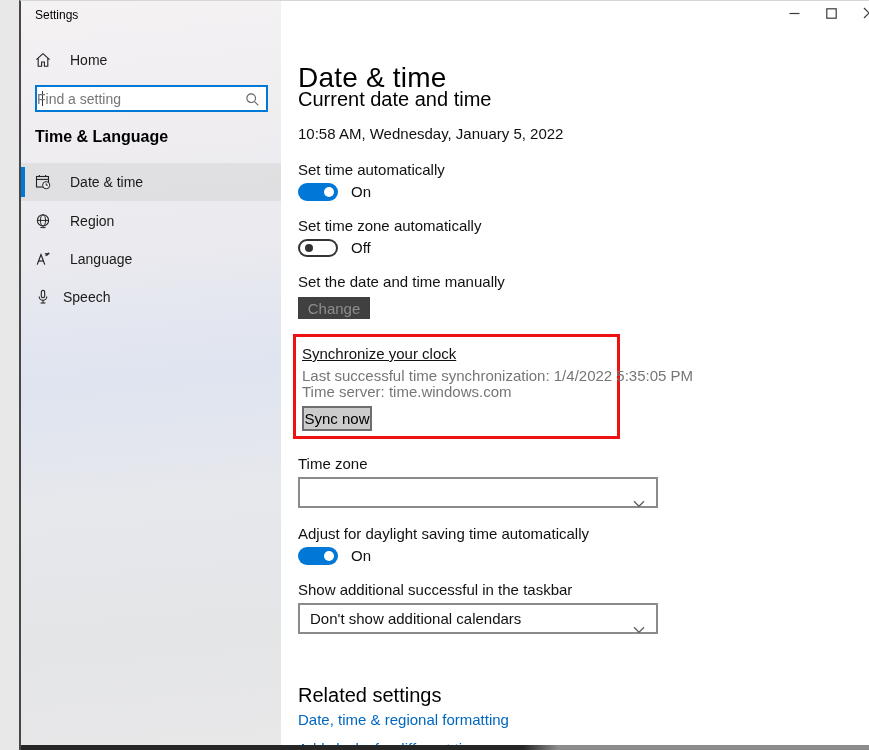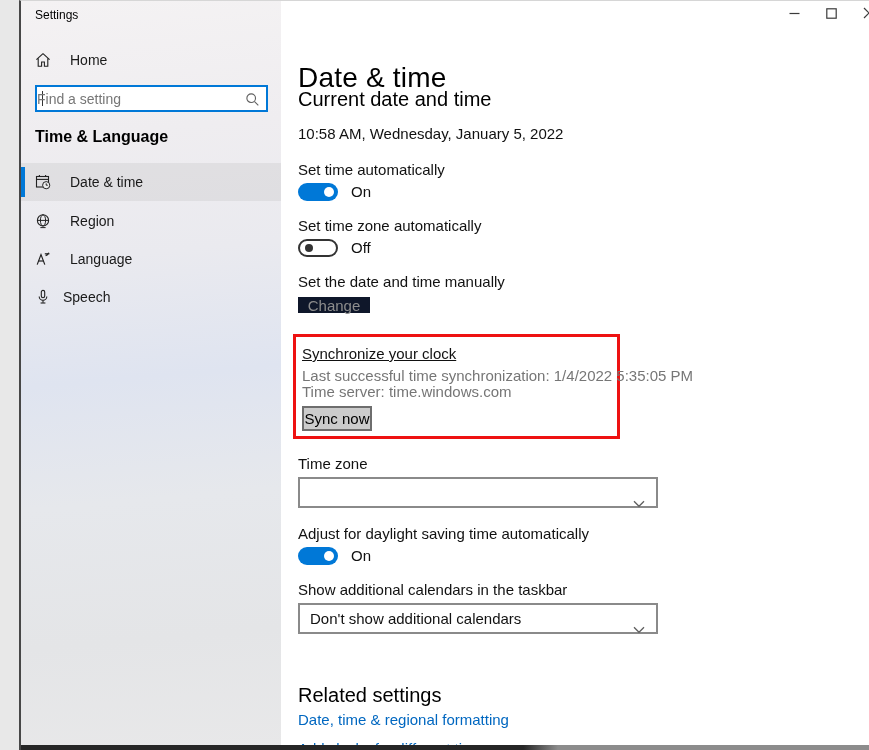--- a/index.html
+++ b/index.html
@@ -37,21 +37,21 @@
   .gray{color:#767676;}
   
   .toggle-row{position:absolute;left:0;display:flex;align-items:flex-start;gap:13px;}
   .toggle{position:relative;width:40px;height:18px;border-radius:9px;cursor:default;}
   .toggle.on{background:#0078d7;}
   .toggle.on::after{content:"";position:absolute;left:26px;top:4px;width:10px;height:10px;border-radius:50%;background:#fff;}
   .toggle.off{background:transparent;border:2px solid #333;}
   .toggle.off::after{content:"";position:absolute;left:5px;top:3px;width:8px;height:8px;border-radius:50%;background:#333;}
   .toggle-state{font-size:15px;color:#111;}
   
-  .btn-change{position:absolute;left:0;top:296px;width:72px;height:16px;background:#0f172a;border:none;color:#8d8d8d;font-size:15px;font-family:inherit;padding:0;}
+  .btn-change{position:absolute;left:0;top:296px;width:72px;height:22px;background:#404040;border:none;color:#8d8d8d;font-size:15px;font-family:inherit;padding:0;}
   .btn-sync{position:absolute;left:4px;top:405px;width:70px;height:25px;background:#cccccc;border:2px solid #6e6e6e;color:#000;font-size:15px;font-family:inherit;padding:0;}
   
   .red-box{position:absolute;left:-5px;top:333px;width:327px;height:105px;border:3px solid #ee1111;pointer-events:none;}
   
   .dropdown{position:absolute;left:0;width:360px;height:31px;background:#fff;border:2px solid #8a8a8a;font-size:15px;color:#111;line-height:27px;padding-left:10px;cursor:default;}
   .dropdown .chev{position:absolute;right:11px;top:10px;}
   
   .link{position:absolute;left:0;font-size:15px;color:#0067c0;cursor:pointer;text-decoration:none;}
   
   .scroll-thumb{position:absolute;right:2px;top:90px;width:3px;height:553px;background:#919191;}
@@ -193,21 +193,21 @@
             <path d="M1 1.3 6 6.3 11 1.3" stroke="#5f5f5f" stroke-width="1.3" fill="none"></path>
           </svg></span>
     </div>
 
     <div class="lbl" style="top:524px;">Adjust for daylight saving time automatically</div>
     <div class="toggle-row" style="top:546px;">
       <div class="toggle on"></div>
       <span class="toggle-state">On</span>
     </div>
 
-    <div class="lbl" style="top:580px;">Show additional calendars in the taskbar</div>
+    <div class="lbl" style="top:580px;">Show additional successful in the taskbar</div>
     <div class="dropdown" style="top:602px;">
       <span>Don't show additional calendars</span>
       <span class="chev"><svg width="12" height="8" viewBox="0 0 12 8">
             <path d="M1 1.3 6 6.3 11 1.3" stroke="#5f5f5f" stroke-width="1.3" fill="none"></path>
           </svg></span>
     </div>
 
     <div class="h2" style="top:683px;">Related settings</div>
     <a class="link" style="top:710px;">Date, time &amp; regional formatting</a>
     <a class="link" style="top:739px;">Add clocks for different time zones</a>

